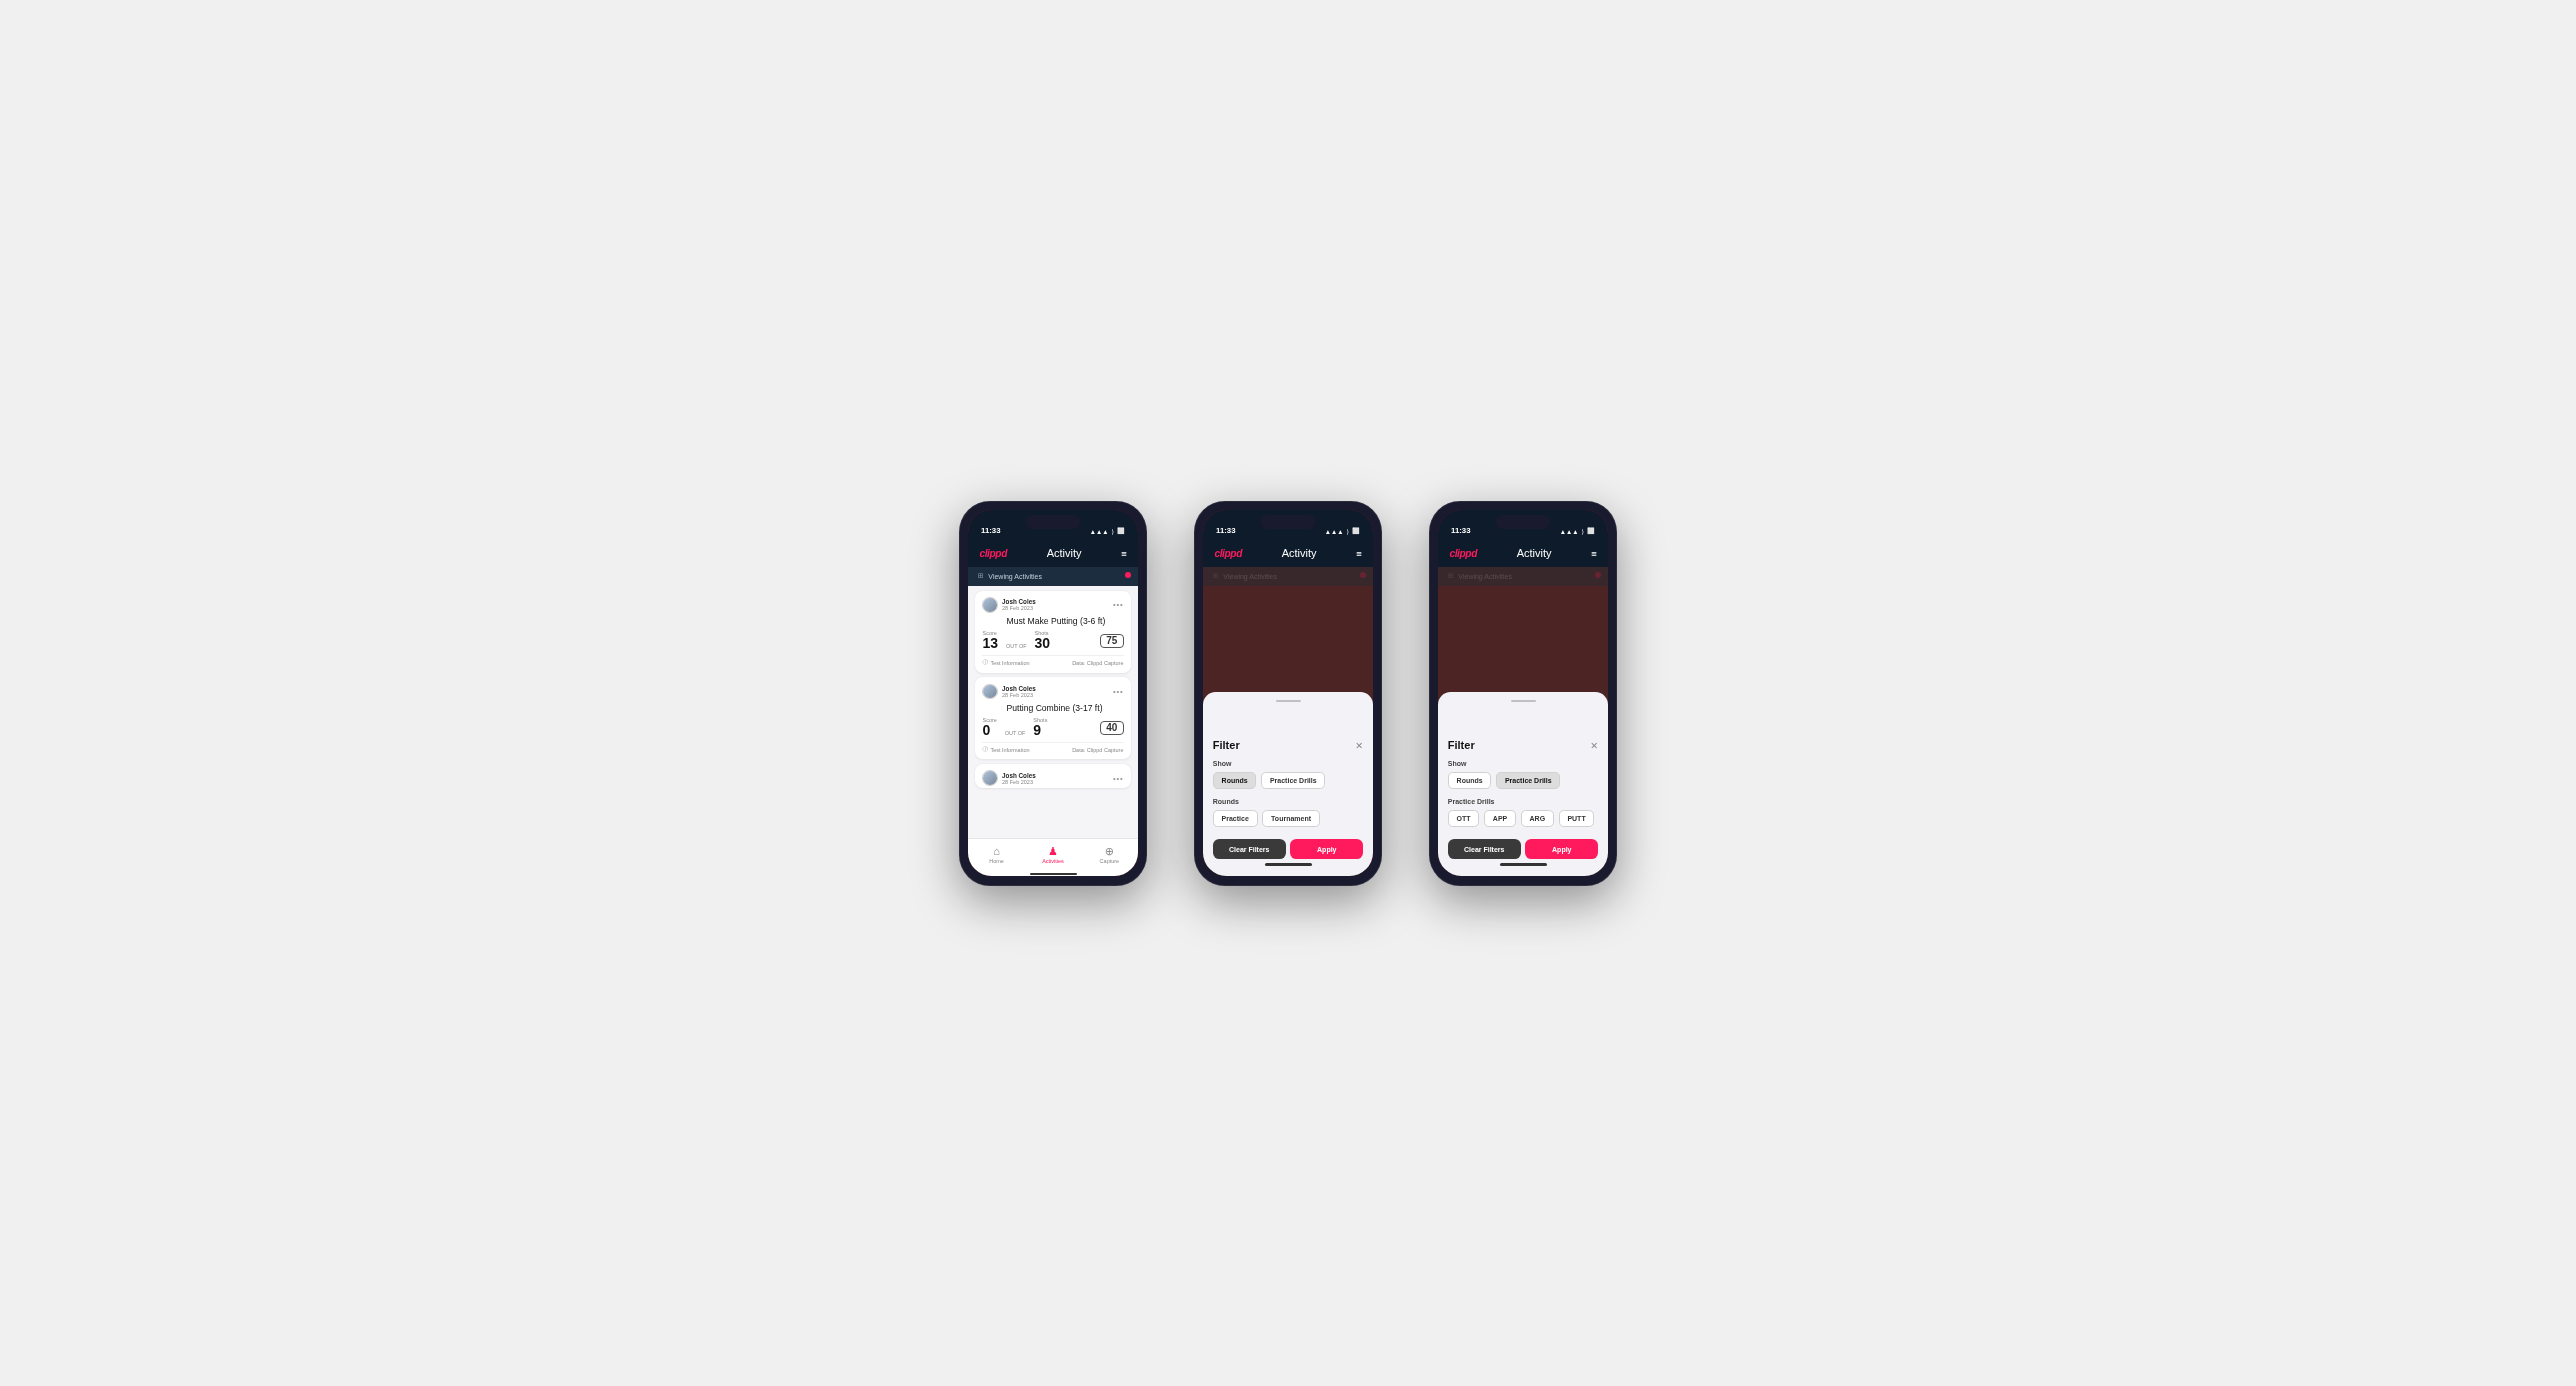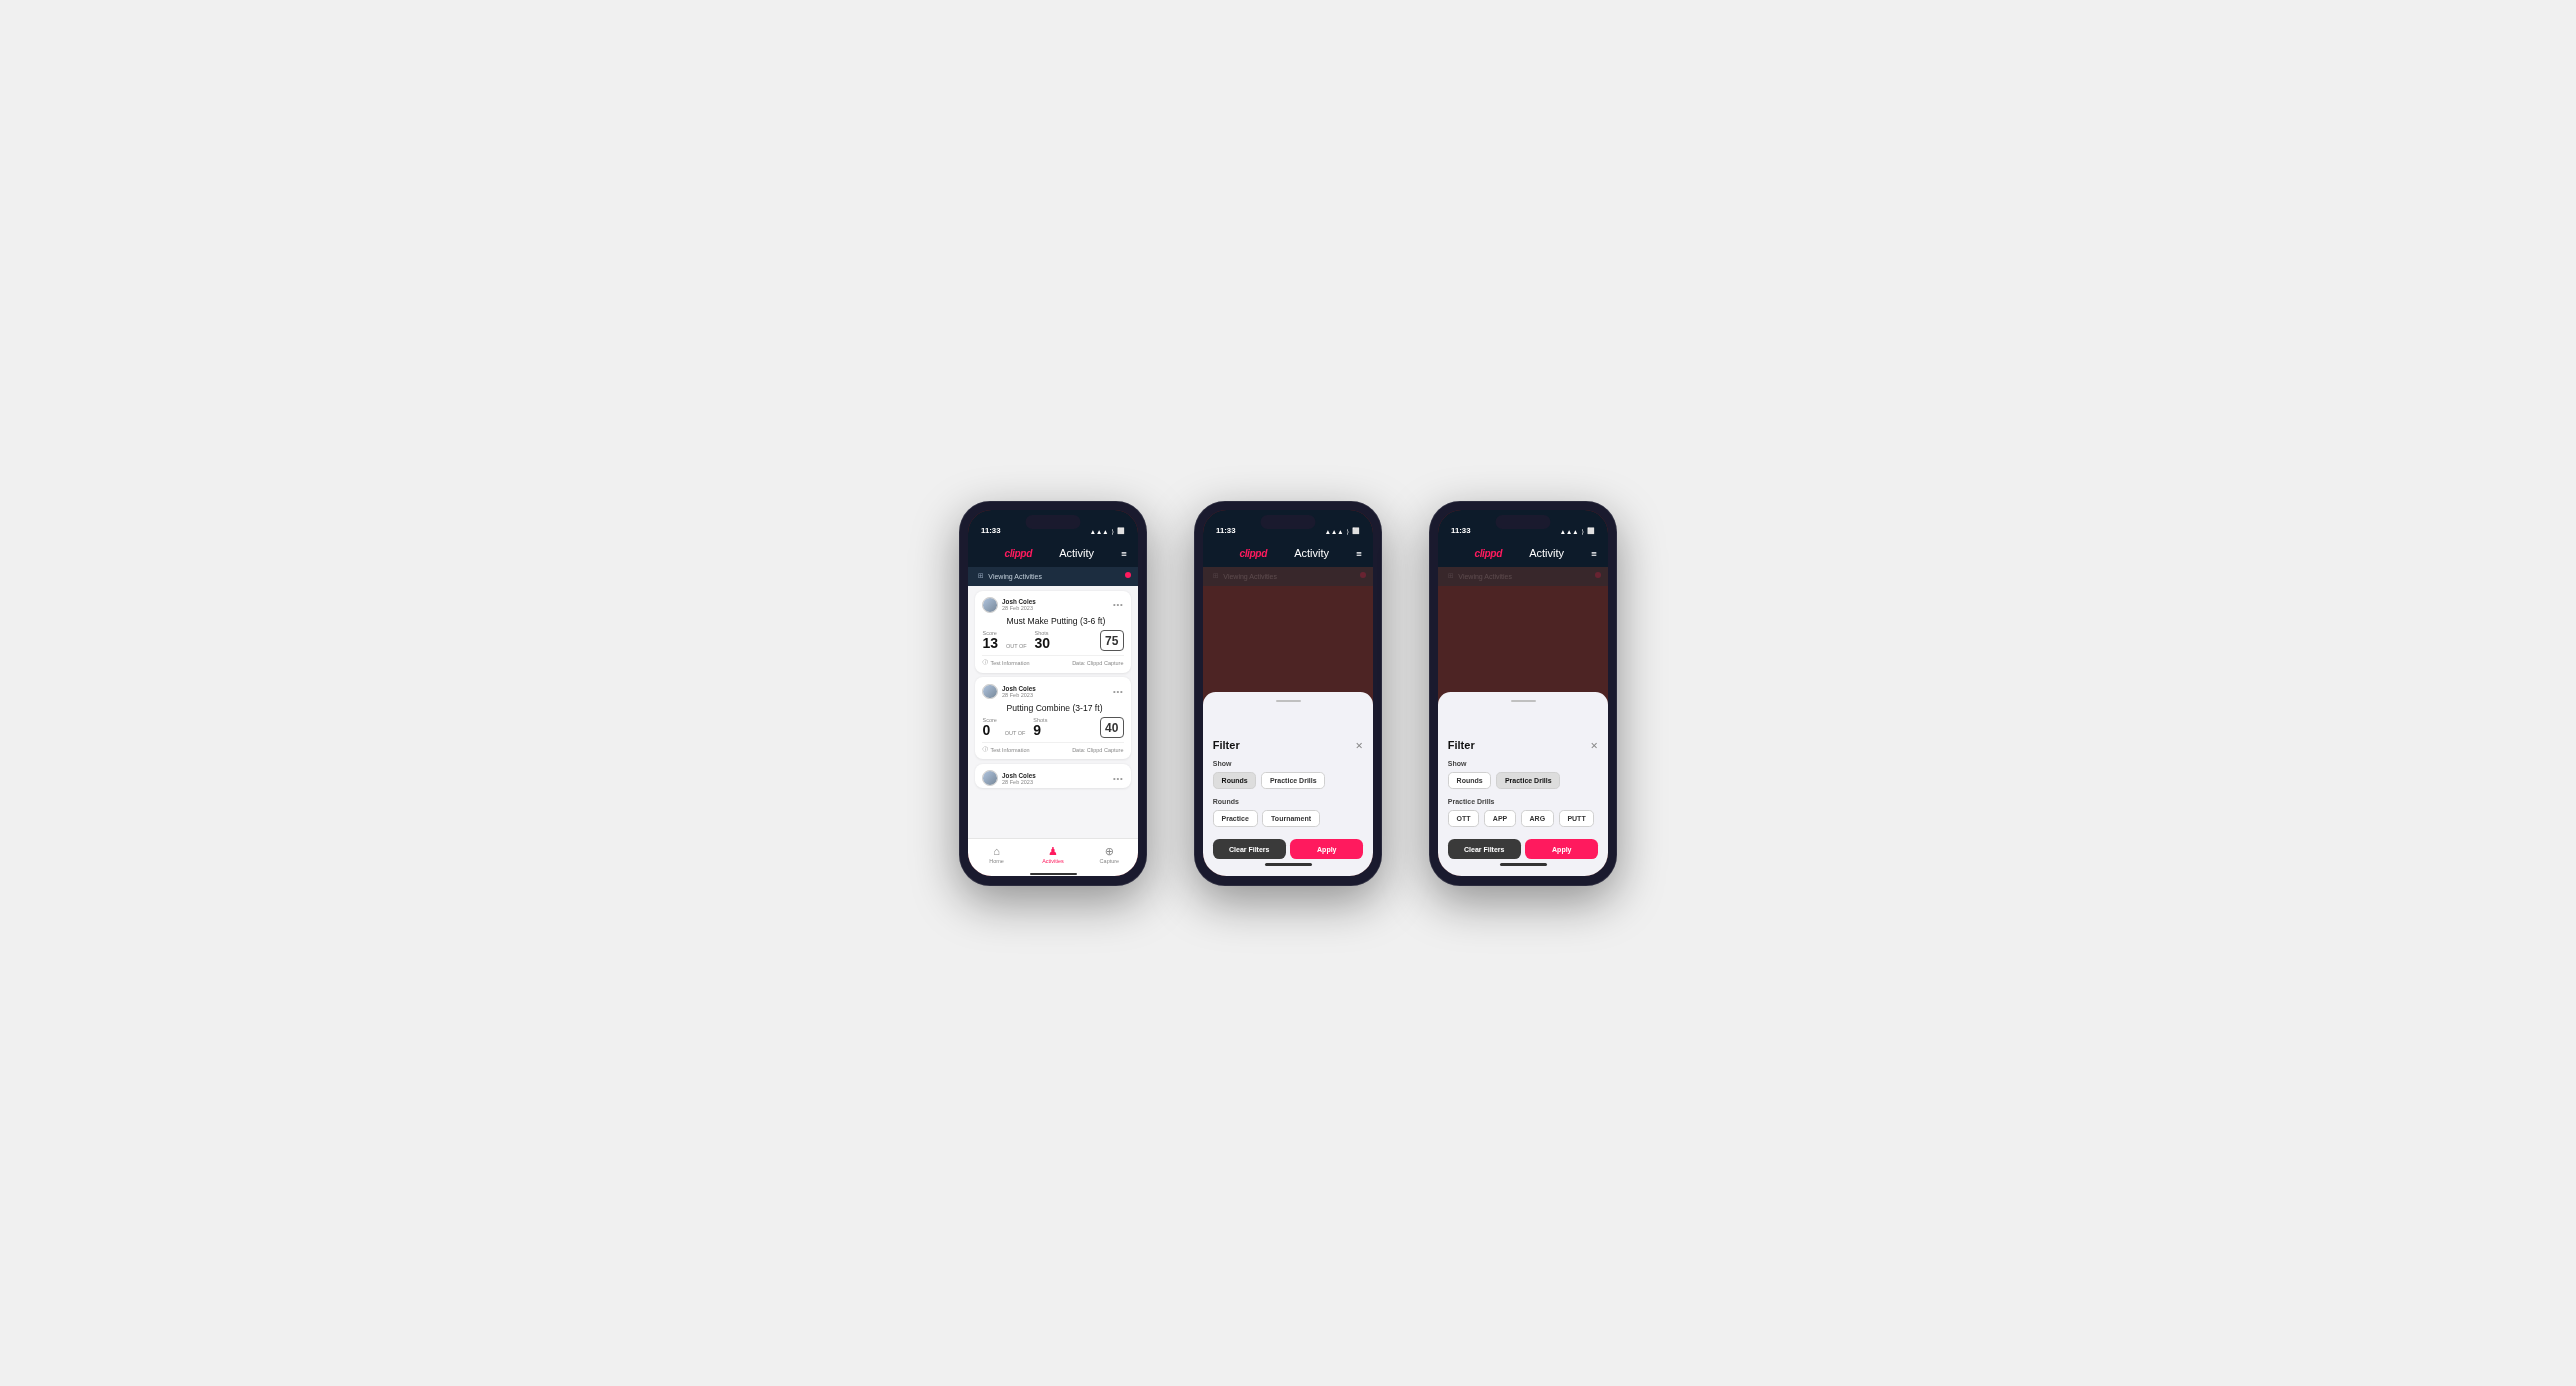--- a/index.html
+++ b/index.html
@@ -86,21 +86,20 @@
       justify-content: space-between;
       padding: 0 11px;
       flex-shrink: 0;
     }
     .nav-logo {
       color: #ff1a5e;
       font-size: 10.2px;
       font-weight: 800;
       letter-spacing: -0.4px;
       font-style: italic;
-      margin-left: 25px;
     }
     .nav-title {
       color: #fff;
       font-size: 11px;
       font-weight: 500;
     }
     .nav-menu {
       color: #fff;
       font-size: 9.4px;
     }
@@ -222,27 +221,27 @@
     .stat-out-of {
       font-size: 5.5px;
       color: #888;
       font-weight: 500;
       margin: 0 1.6px;
       align-self: flex-end;
       padding-bottom: 2.4px;
     }
     .shot-quality-badge {
       width: 23.5px;
-      height: 21px;
+      height: 14px;
       border: 1.6px solid #555;
       border-radius: 4px;
       display: flex;
       align-items: center;
       justify-content: center;
-      font-size: 12px;
+      font-size: 10px;
       font-weight: 700;
       color: #333;
       margin-left: auto;
     }
     .card-footer {
       display: flex;
       justify-content: space-between;
       align-items: center;
       border-top: 0.8px solid #f0f0f0;
       padding-top: 3.1px;

